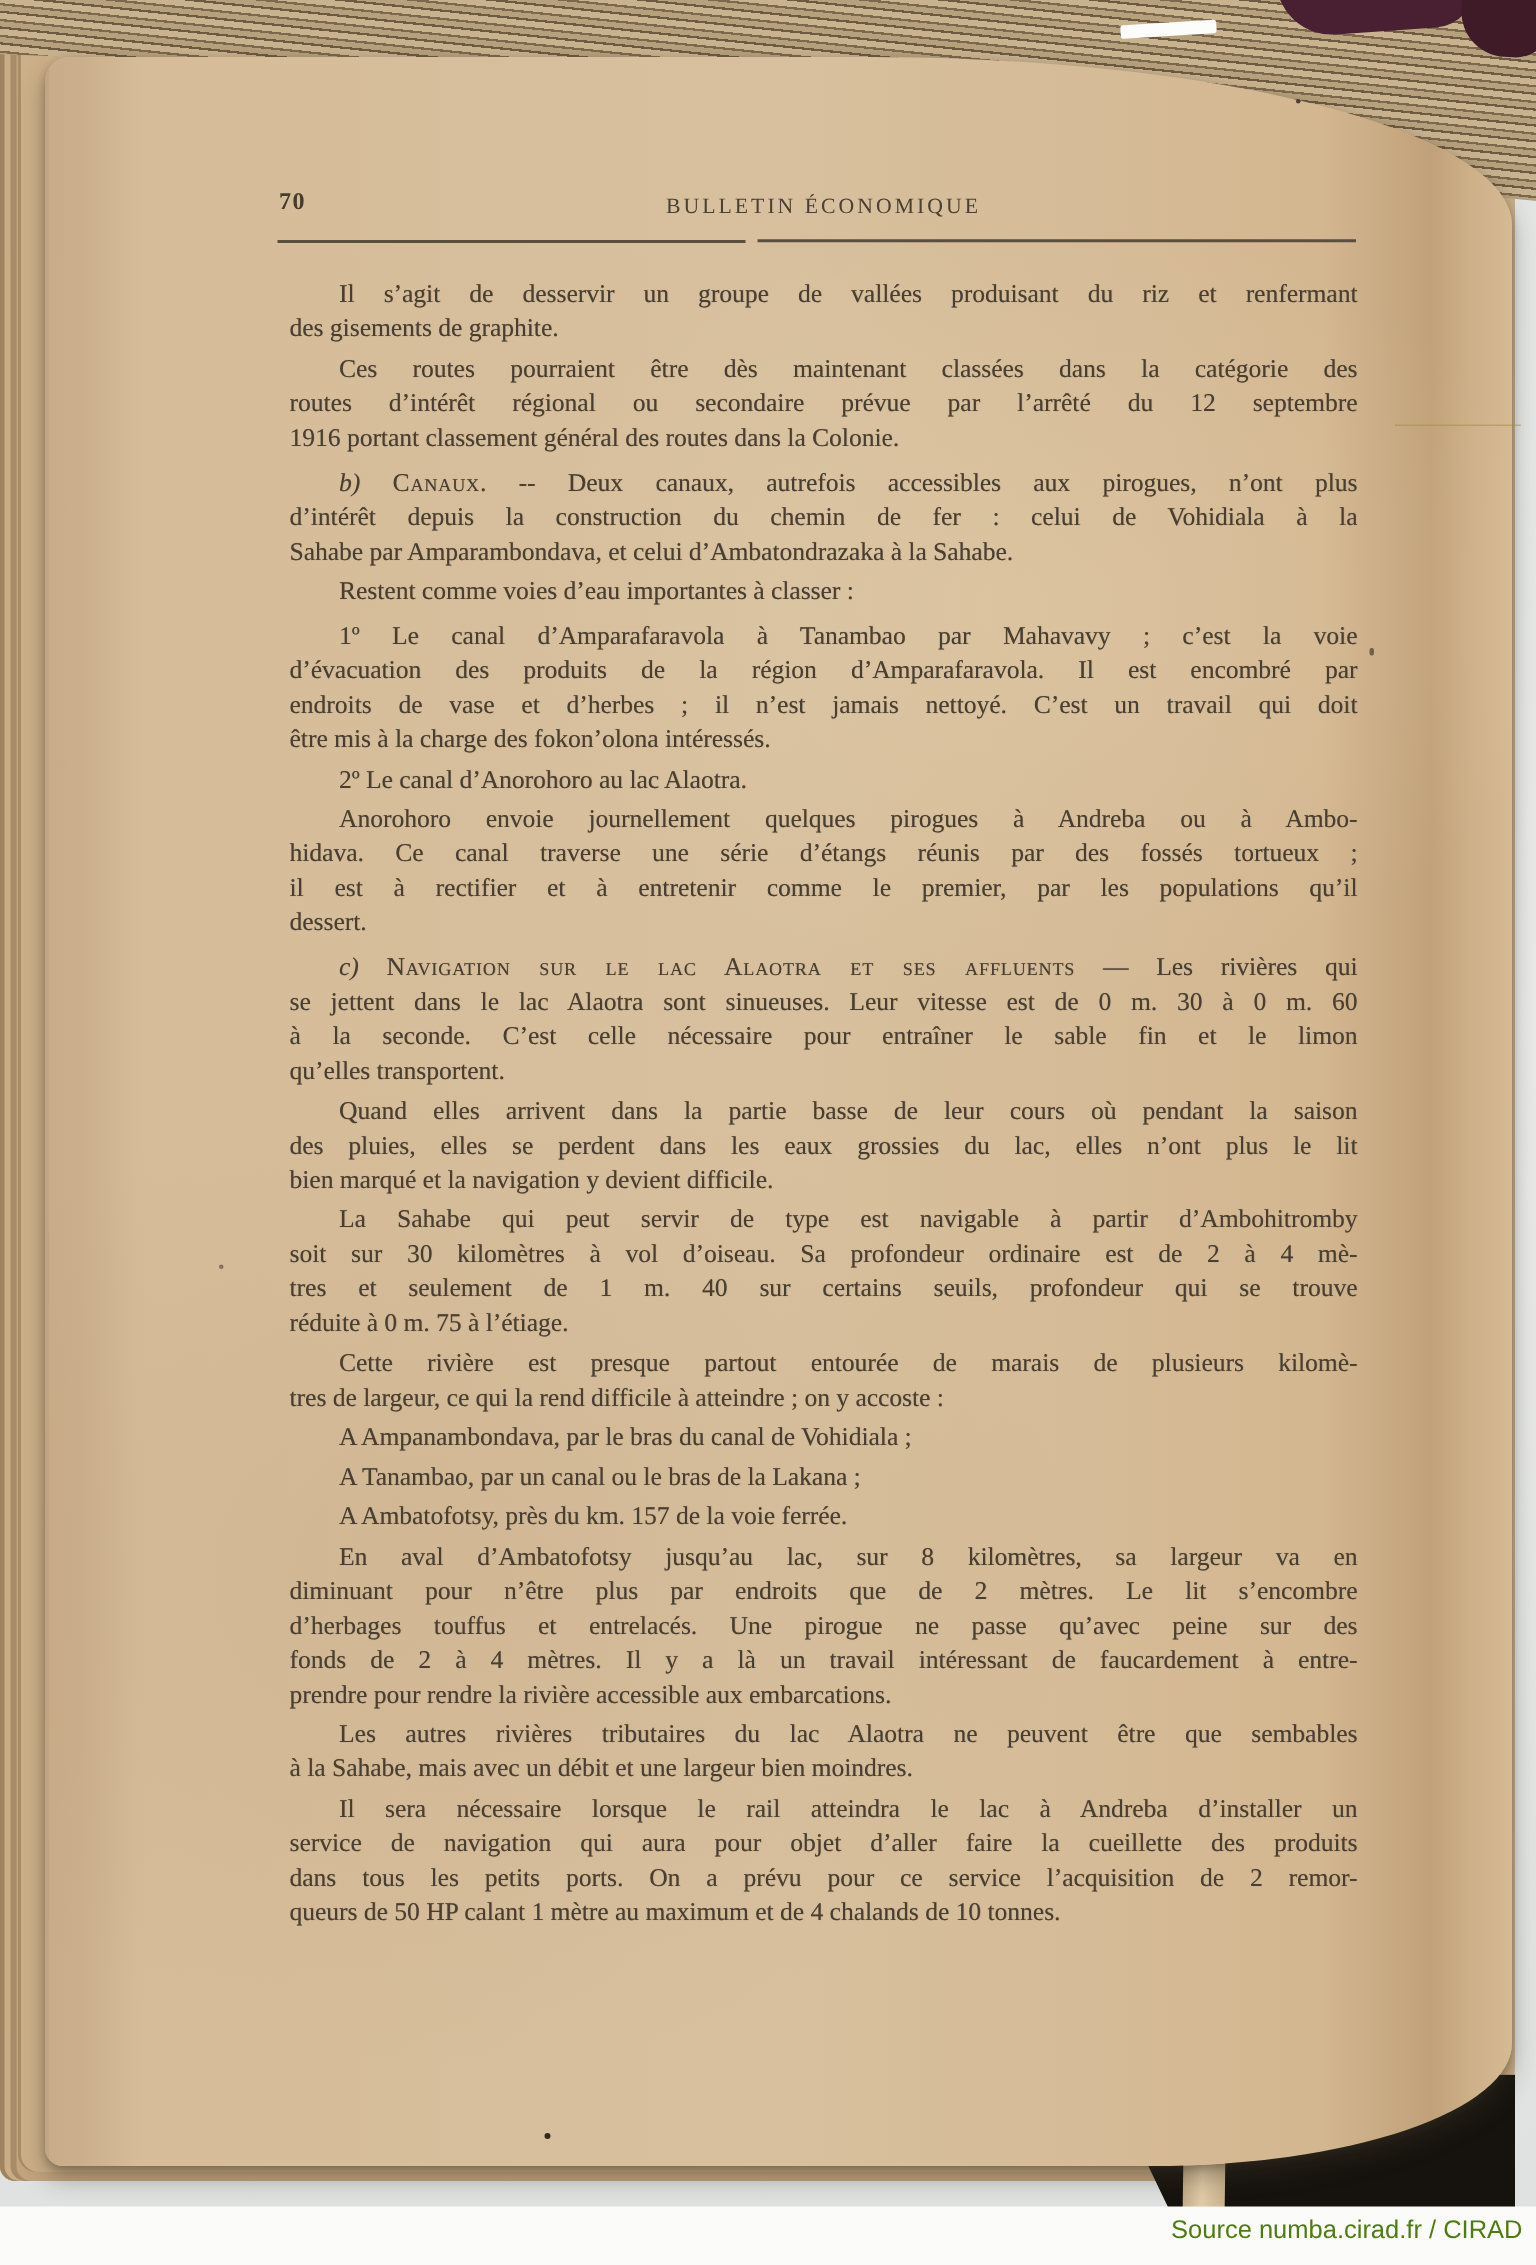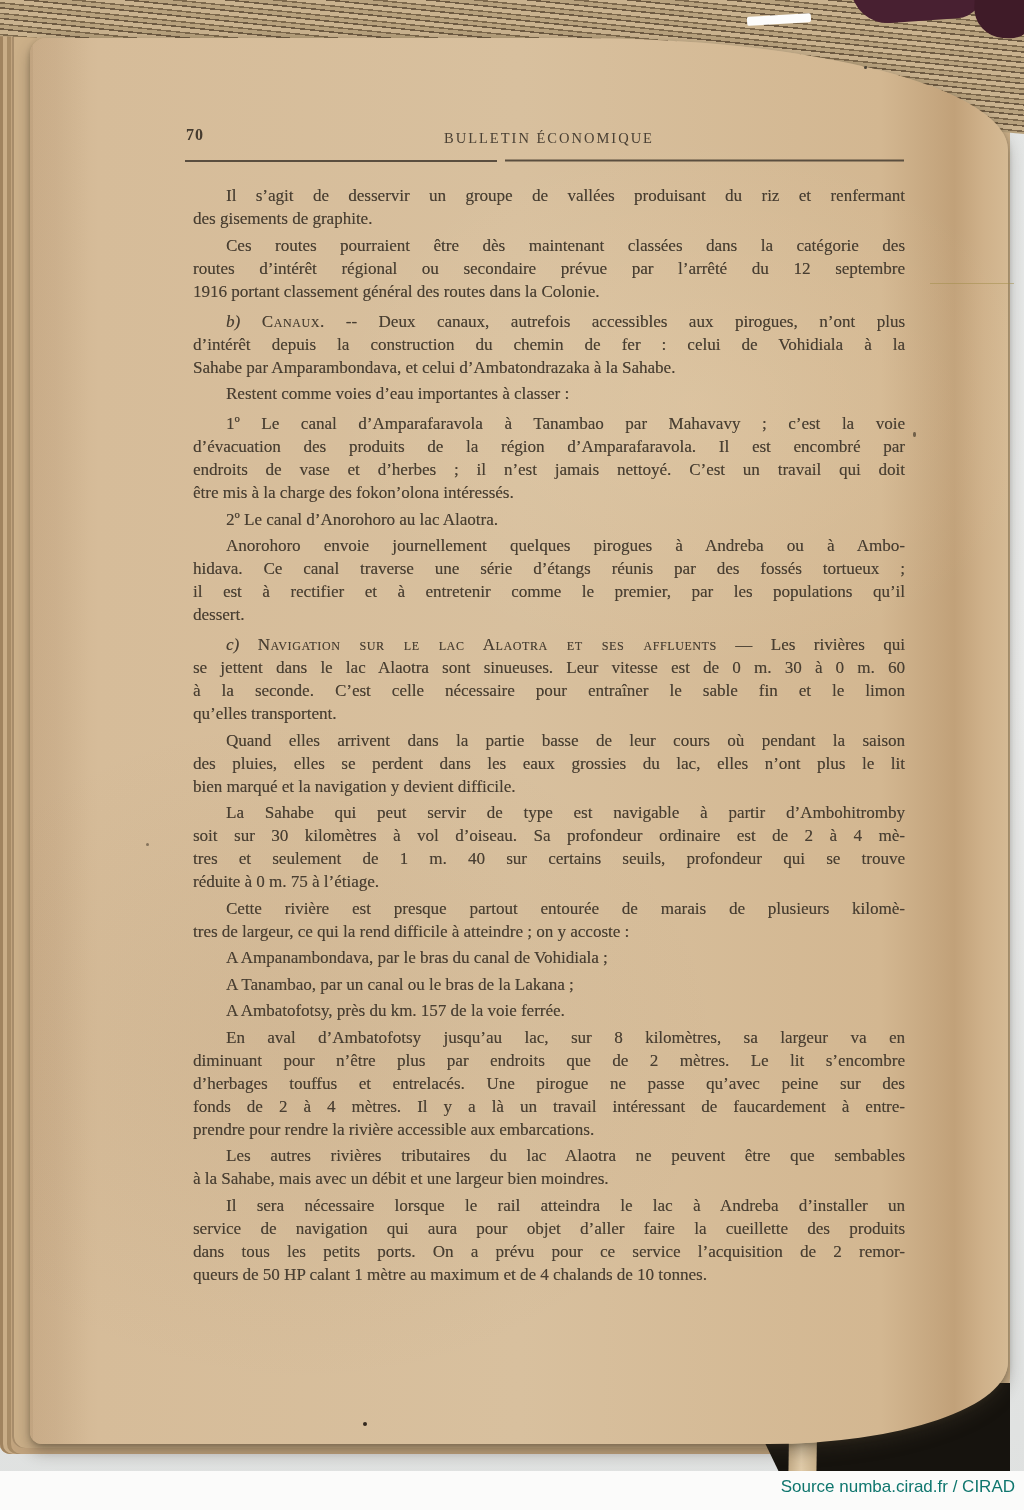--- a/index.html
+++ b/index.html
@@ -65,21 +65,21 @@
   .seg-sc{font-variant:small-caps;letter-spacing:.6px;}
   
   .speck{border-radius:50%;}
   .sp1{left:333px;top:1384px;width:4px;height:4px;background:#33291e;}
   .sp2{left:834px;top:28px;width:3px;height:3px;background:#4a4236;}
   .sp3{left:883px;top:394px;width:3px;height:5px;background:rgba(90,76,58,.8);border-radius:40%;}
   .sp4{left:116px;top:805px;width:3px;height:3px;background:rgba(80,66,50,.6);}
   
   .bottom-strip{left:0;top:1471px;width:1024px;height:39px;background:#fbfbfa;
     text-align:right;box-sizing:border-box;padding:6px 9px 0 0;}
-  .watermark{font-family:"Liberation Sans", sans-serif;font-size:17px;color:#0f766e;}
+  .watermark{font-family:"Liberation Sans", sans-serif;font-size:17px;color:#4d7c0f;}
 </style>
 </head>
 <body>
 
 <div class="abs scan-bg"></div>
 
 <div class="abs under-1"></div>
 <div class="abs under-2"></div>
 
 <div class="abs top-band"></div>

